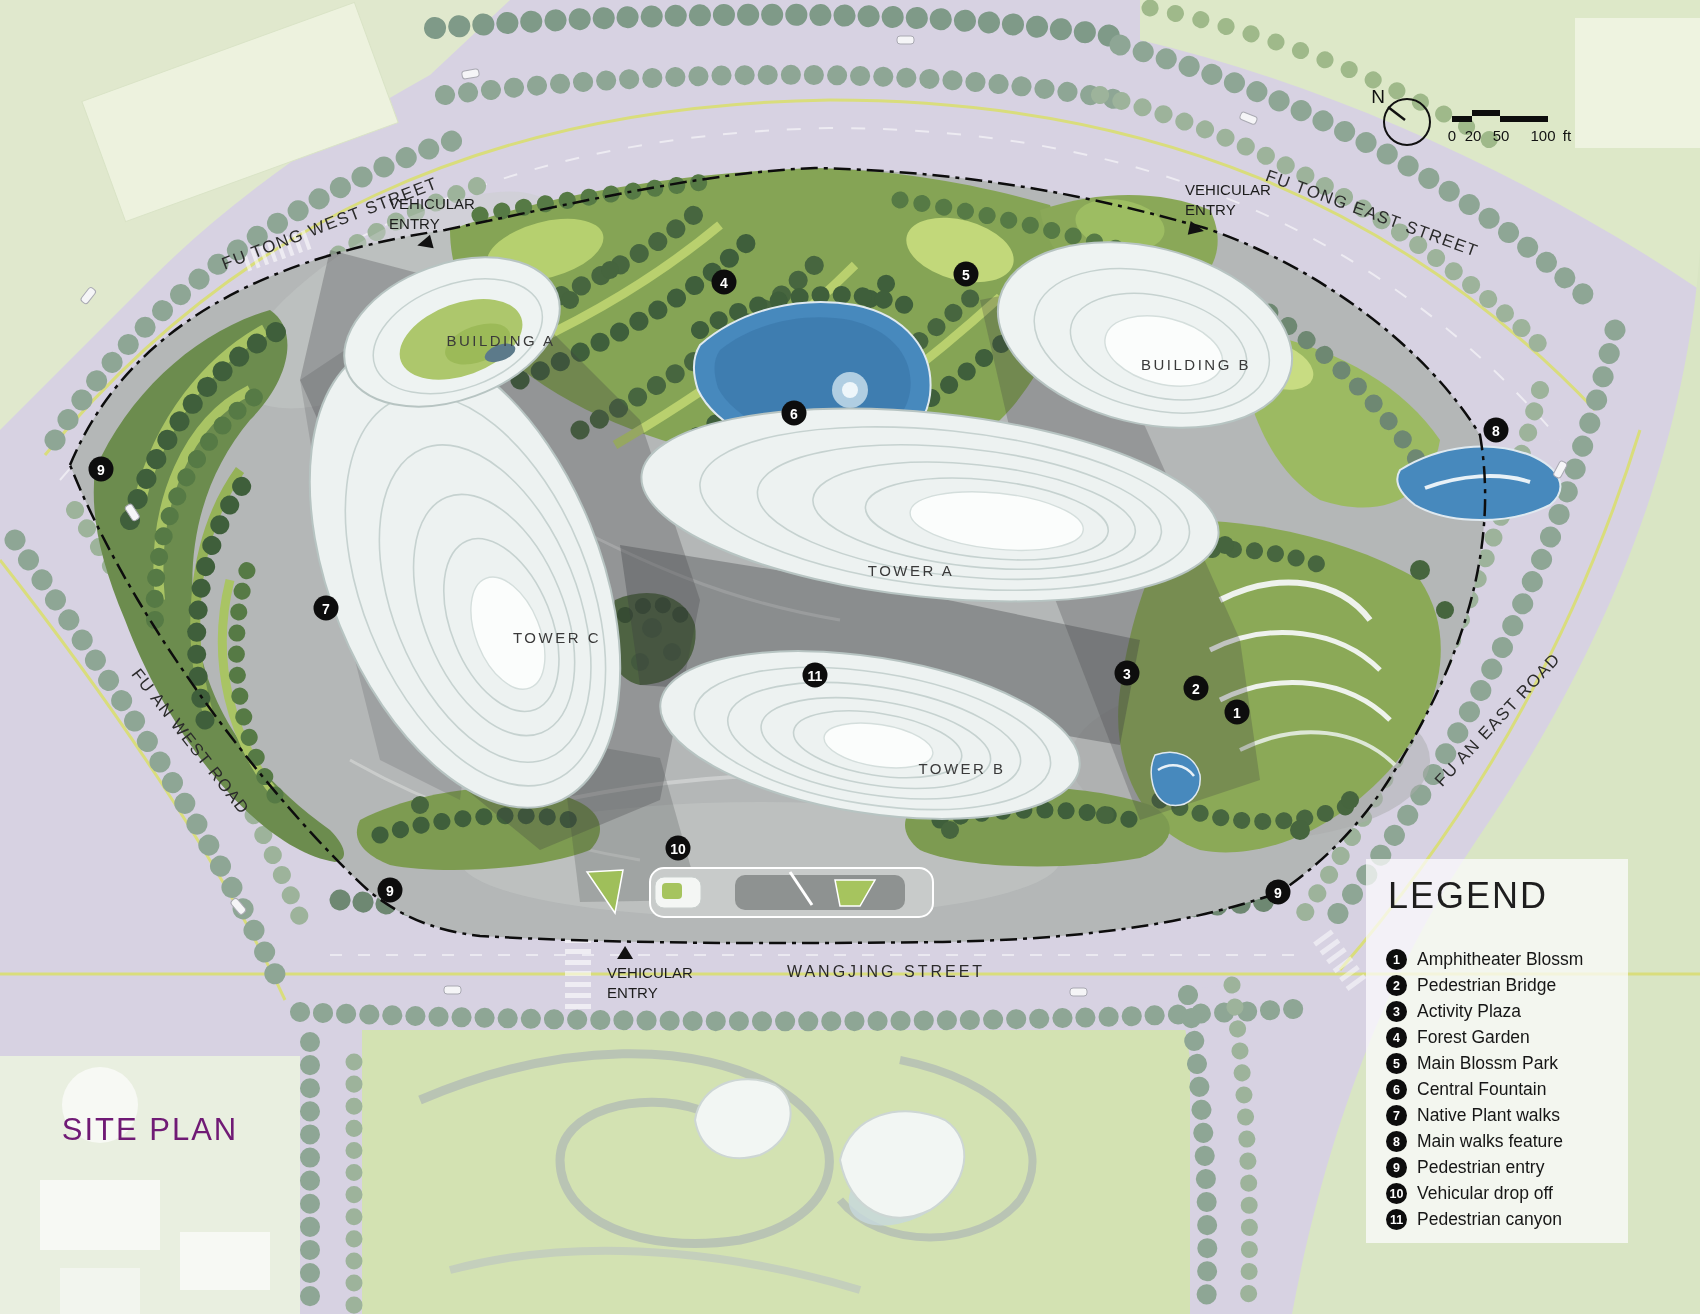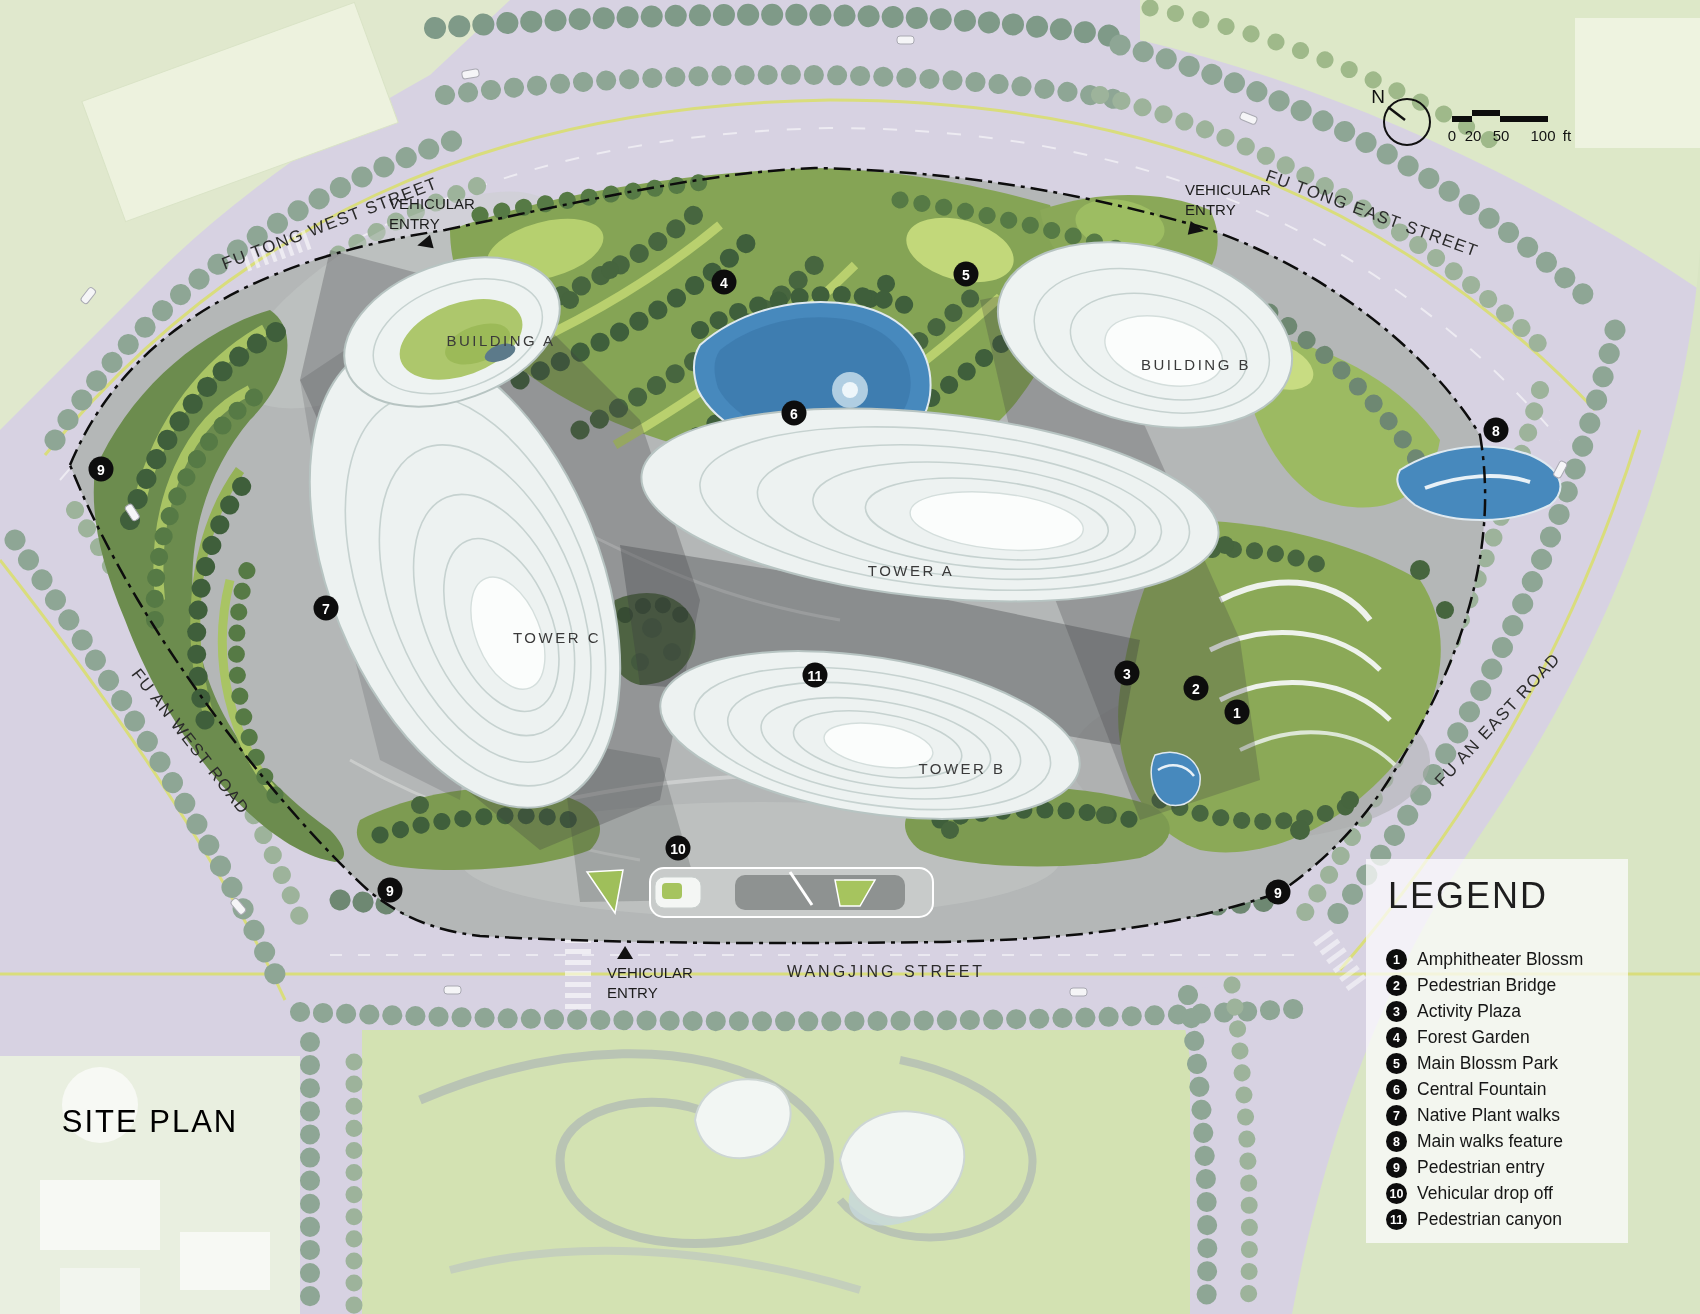--- a/index.html
+++ b/index.html
@@ -25,21 +25,21 @@
   
   .entry{font-size:15px;line-height:1.3;color:#1c1c1c;text-align:left;}
   .entry .arr{display:block;width:0;height:0;margin:4px 0 0 28px;}
   .arr-left {border-top:7px solid transparent;border-bottom:7px solid transparent;
              border-right:15px solid #111;transform:rotate(-15deg);}
   .arr-right{border-top:7px solid transparent;border-bottom:7px solid transparent;
              border-left:15px solid #111;transform:rotate(12deg);margin-left:4px !important;}
   .arr-up   {border-left:8px solid transparent;border-right:8px solid transparent;
              border-bottom:13px solid #111;margin:0 0 4px 10px !important;}
   
-  #site-title{font-size:31px;letter-spacing:2px;color:#000000;}
+  #site-title{font-size:31px;letter-spacing:2px;color:#701a75;margin-top:8px;}
   
   #legend{position:absolute;left:1366px;top:859px;width:262px;height:384px;
           background:rgba(252,252,254,0.74);padding:16px 0 0 20px;box-sizing:border-box;}
   #legend h2{margin:0 0 32px 2px;font-size:36px;font-weight:normal;
              letter-spacing:2px;color:#1e1e1e;}
   .lg-item{display:flex;align-items:center;height:21px;margin-bottom:5px;}
   .lg-badge{flex:0 0 21px;width:21px;height:21px;border-radius:50%;background:#0d0d0d;
             color:#fff;display:flex;align-items:center;justify-content:center;
             font-size:12.5px;font-weight:bold;margin-right:10px;}
   .lg-label{font-size:17.5px;color:#161616;}

